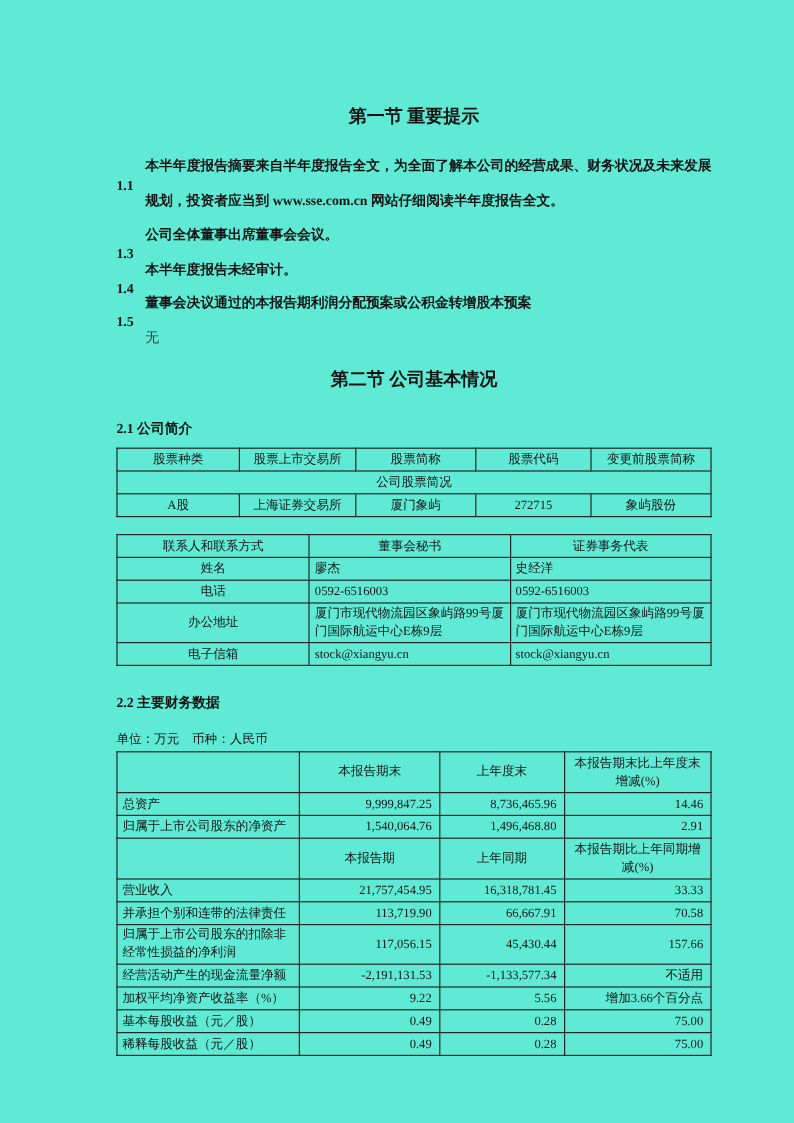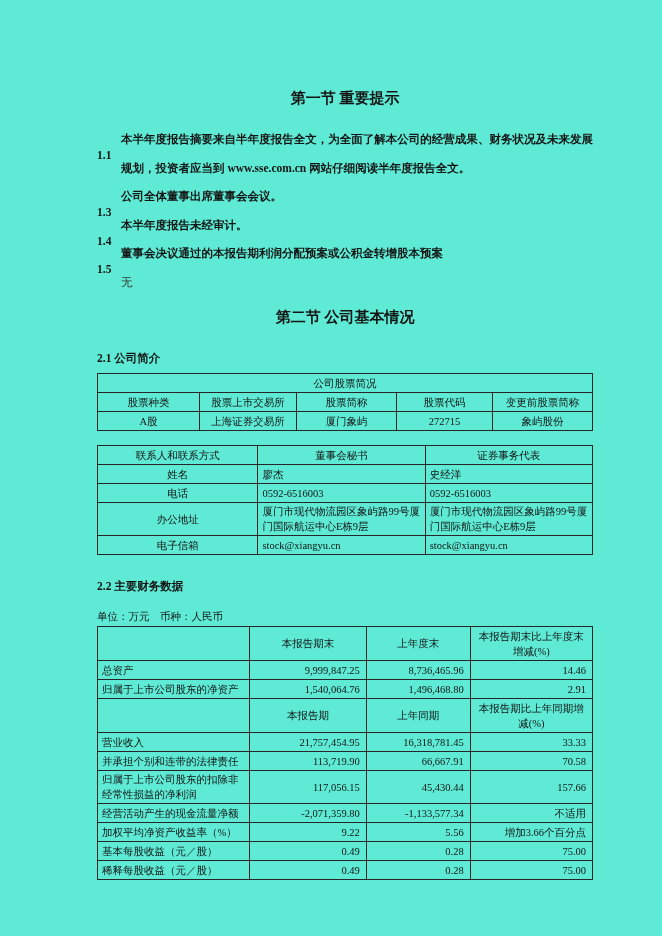--- a/index.html
+++ b/index.html
@@ -92,28 +92,28 @@
     <table class="stock-table">
       <colgroup>
         <col style="width:20.6%">
           <col style="width:19.6%">
           <col style="width:20.2%">
           <col style="width:19.4%">
           <col style="width:20.2%">
       </colgroup>
       <tbody>
         <tr>
-          <td colspan="5">公司股票简况</td>
-        </tr>
-        <tr>
           <td>股票种类</td>
           <td>股票上市交易所</td>
           <td>股票简称</td>
           <td>股票代码</td>
           <td>变更前股票简称</td>
+        </tr>
+        <tr>
+          <td colspan="5">公司股票简况</td>
         </tr>
         <tr>
           <td>A股</td>
           <td>上海证券交易所</td>
           <td>厦门象屿</td>
           <td>272715</td>
           <td>象屿股份</td>
         </tr>
       </tbody>
     </table>
@@ -202,21 +202,21 @@
           <td class="num">70.58</td>
         </tr>
         <tr>
           <td class="lbl">归属于上市公司股东的扣除非经常性损益的净利润</td>
           <td class="num">117,056.15</td>
           <td class="num">45,430.44</td>
           <td class="num">157.66</td>
         </tr>
         <tr>
           <td class="lbl">经营活动产生的现金流量净额</td>
-          <td class="num">-2,071,359.80</td>
+          <td class="num">-2,191,131.53</td>
           <td class="num">-1,133,577.34</td>
           <td class="num">不适用</td>
         </tr>
         <tr>
           <td class="lbl">加权平均净资产收益率（%）</td>
           <td class="num">9.22</td>
           <td class="num">5.56</td>
           <td class="num">增加3.66个百分点</td>
         </tr>
         <tr>

